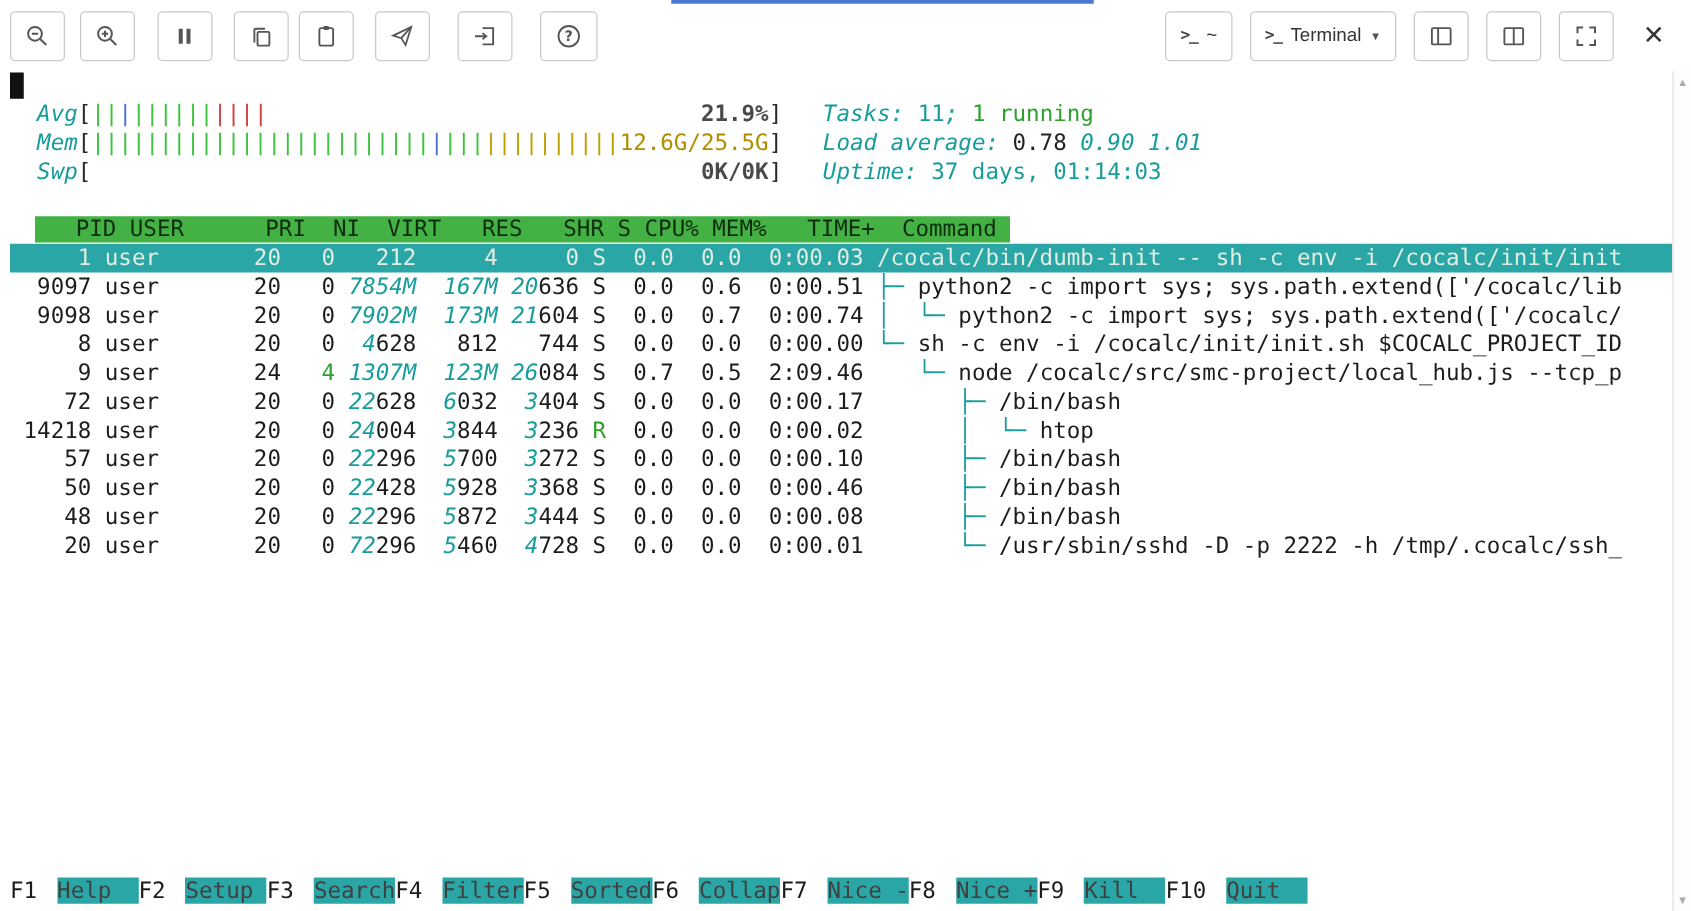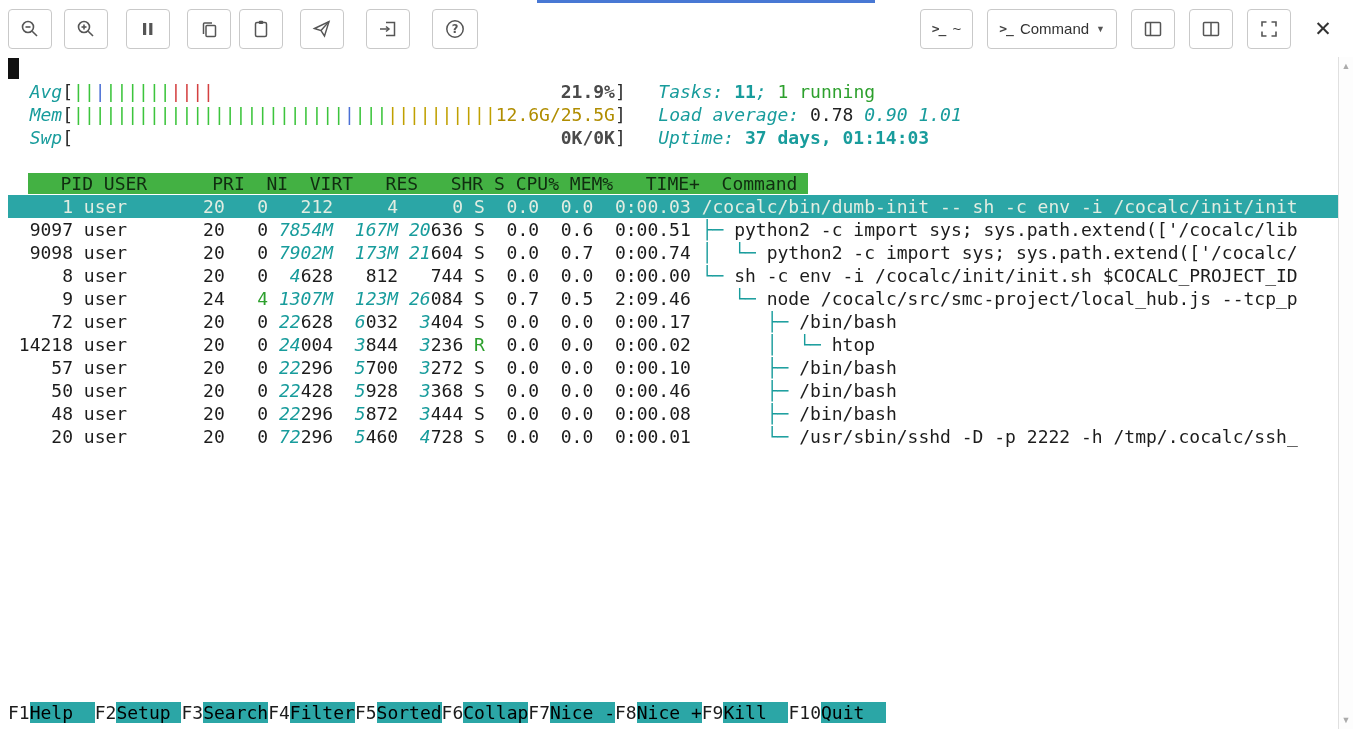--- a/index.html
+++ b/index.html
@@ -16,33 +16,33 @@
   .caret{font-size:9px;color:#555;margin-left:7px;}
   .tb-close{border:none;background:none;font-size:21px;color:#333;min-width:36px;}
 
   
   .term{position:absolute;top:57px;left:0;right:15px;bottom:0;padding-left:8px;font-family:"DejaVu Sans Mono",monospace;font-size:18px;line-height:23px;white-space:pre;color:var(--fg);overflow:hidden;}
   .tline{height:23px;}
   .tline.sel{background:var(--selbg);}
   .tline.sel span{color:var(--seltext)!important;font-weight:normal;background:transparent;}
 
   .c-cyan{color:var(--teal);font-style:italic;}
-  .c-cyanb{color:var(--teal);font-weight:bold;}
+  .c-cyanb{color:var(--teal);font-weight:normal;}
   .c-green{color:var(--green);}
   .c-bold{font-weight:normal;}
   .c-boldd{color:#222;font-weight:normal;}
   .c-dimv{color:var(--dim);font-weight:bold;}
   .c-yellow{color:var(--yellow);}
   .c-barg{color:var(--bar-green);}
   .c-barb{color:var(--bar-blue);}
   .c-barr{color:var(--bar-red);}
   .c-bary{color:var(--bar-yellow);}
   .c-brk{color:#2a2a2a;}
   .c-hdr{background:var(--hdr-green);color:var(--hdr-text);margin-left:20px;}
-  .c-fk{background:var(--selbg);color:#000000;}
+  .c-fk{background:var(--selbg);color:#404040;margin-left:16px;}
   .c-cursor{background:#111;color:#111;}
 
   
   .scrollbar{position:absolute;top:57px;right:0;bottom:0;width:15px;border-left:1px solid #e0e0e0;background:#fdfdfd;display:flex;flex-direction:column;justify-content:space-between;align-items:center;padding:4px 0;box-sizing:border-box;color:#ababab;font-size:9px;}
   .scrollbar span{cursor:pointer;}
 </style>
 </head>
 <body>
 
 <div class="toolbar">
@@ -101,21 +101,21 @@
     </svg>
   </button>
 
   <div class="tb-right">
     <button class="tb-btn">
       <span class="prompt">&gt;_</span>
       <span class="tb-label">~</span>
     </button>
     <button class="tb-btn">
       <span class="prompt">&gt;_</span>
-      <span class="tb-label">Command</span>
+      <span class="tb-label">Terminal</span>
       <span class="caret">▼</span>
     </button>
     <button class="tb-btn">
       <svg width="20" height="18" viewBox="0 0 20 18" fill="none" stroke="#555" stroke-width="1.5">
         <rect x="2.5" y="2.5" width="15" height="13" rx="1"></rect>
           <line x1="7.5" y1="2.5" x2="7.5" y2="15.5"></line>
       </svg>
     </button>
     <button class="tb-btn">
       <svg width="20" height="18" viewBox="0 0 20 18" fill="none" stroke="#555" stroke-width="1.5">

